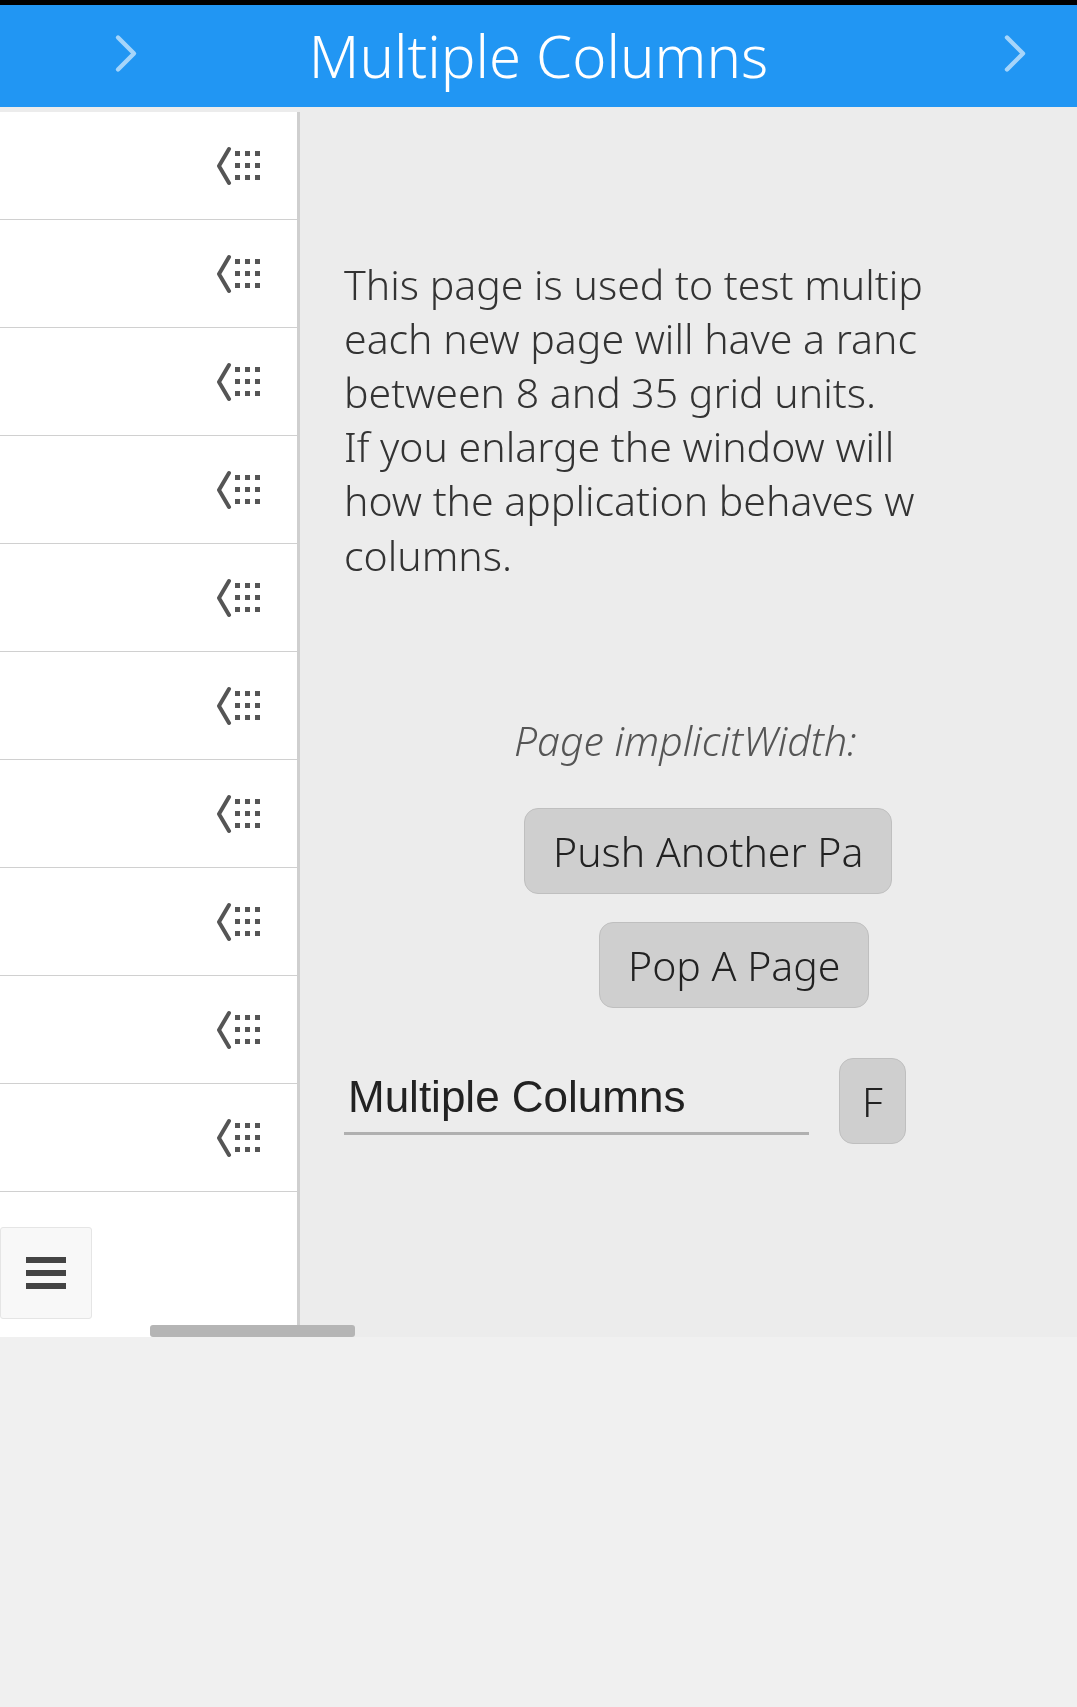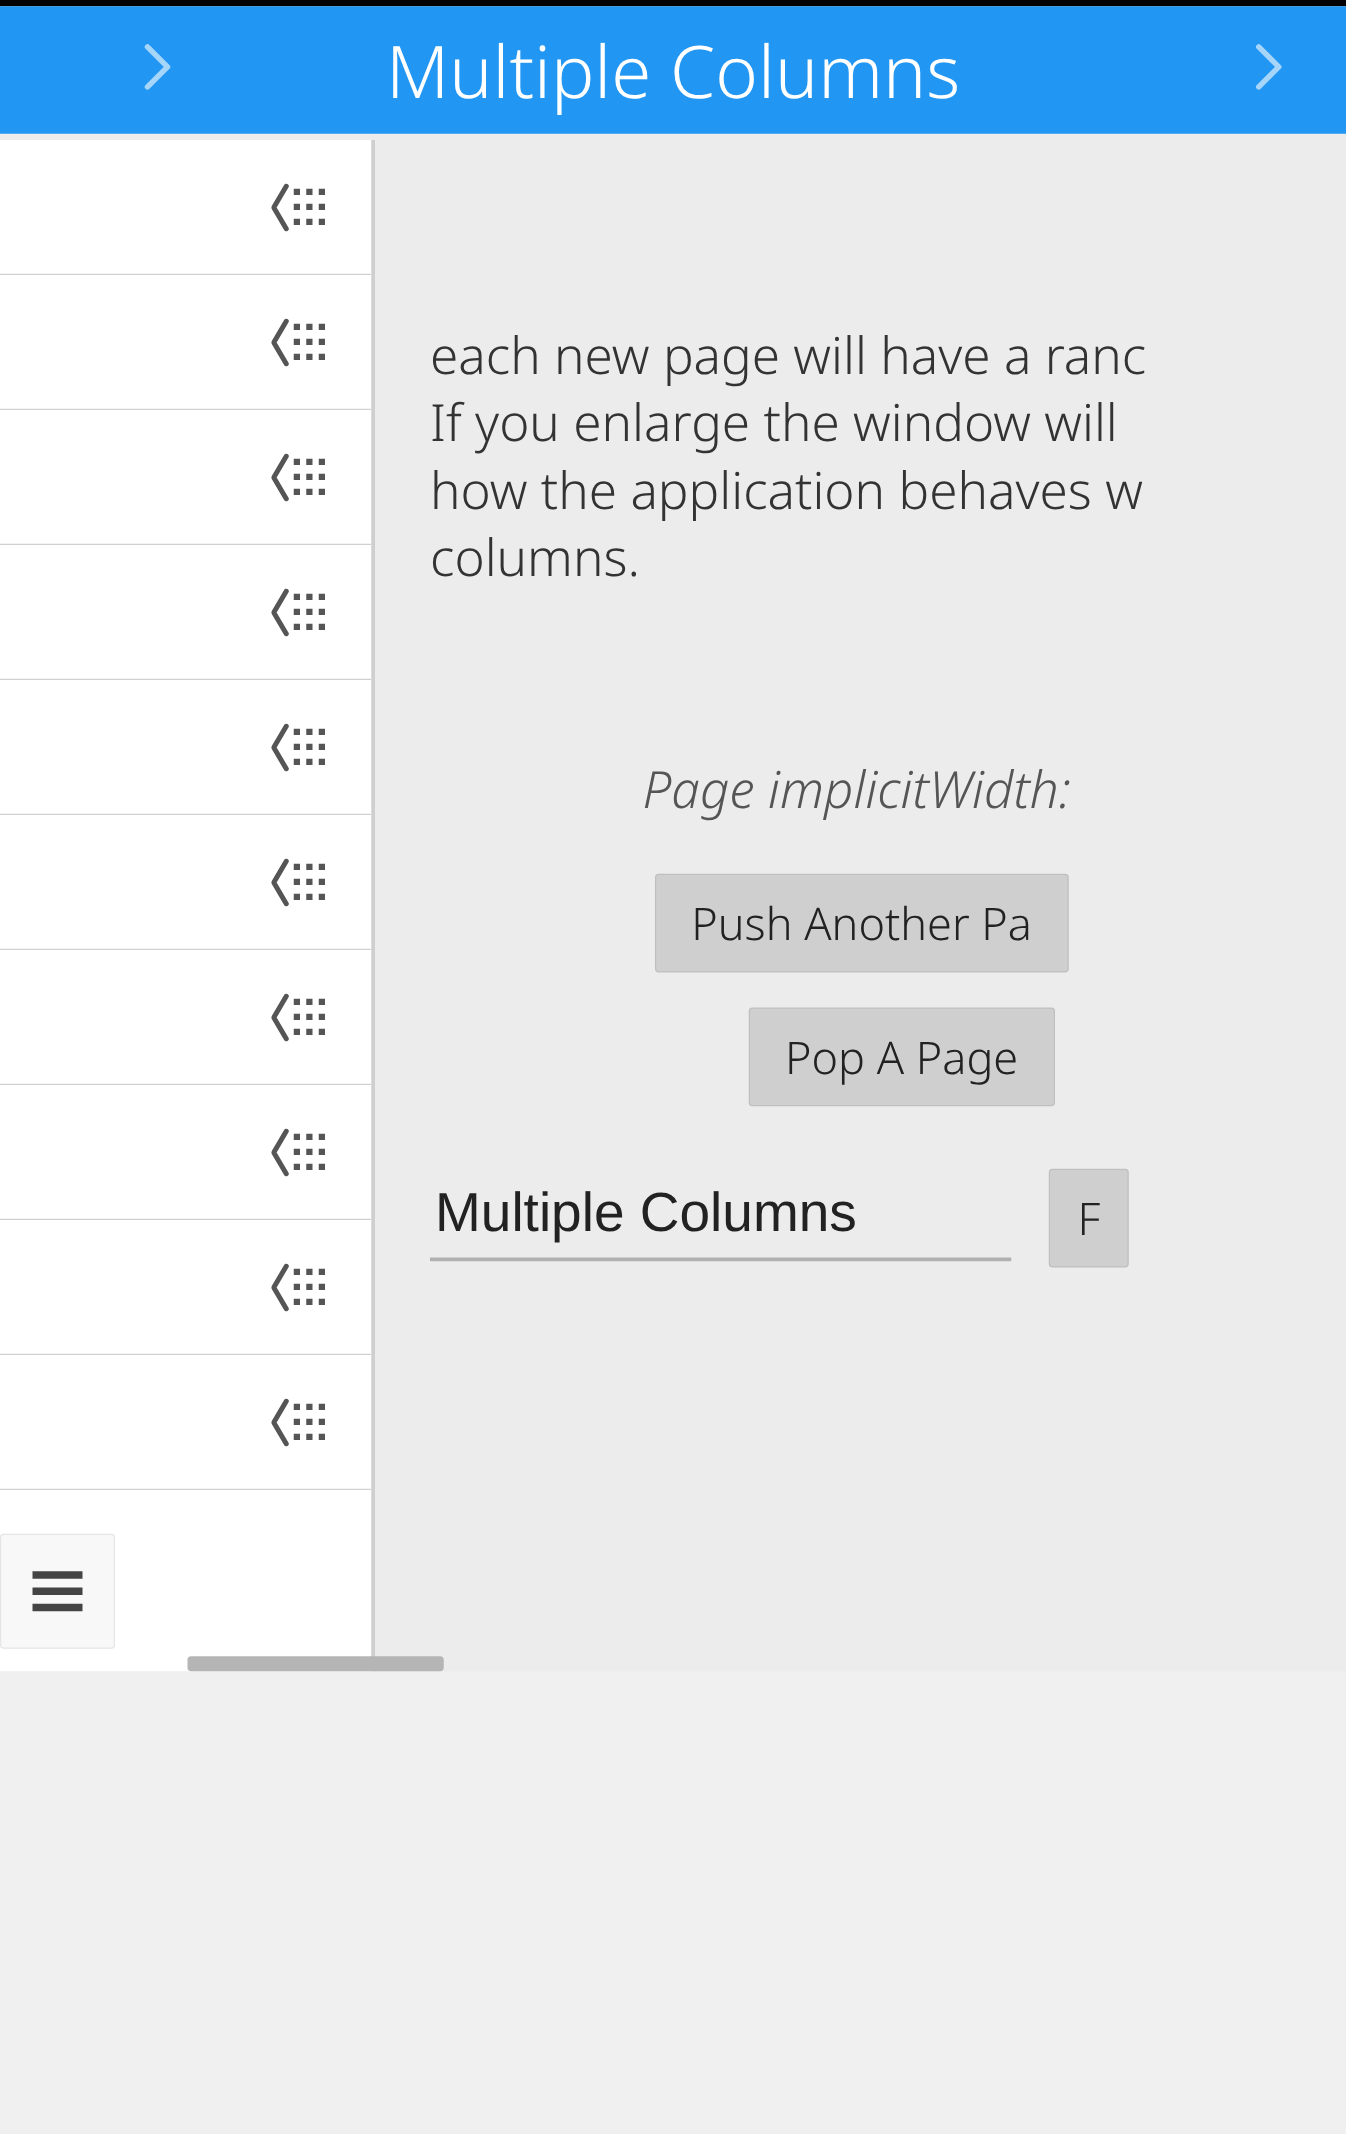--- a/index.html
+++ b/index.html
@@ -101,25 +101,25 @@
     color: #555;
     margin-top: 130px;
     margin-left: 170px;
     white-space: nowrap;
     font-style: italic;
   }
   .btn {
     display: inline-block;
     background: #cfcfcf;
     border: 1px solid #bfbfbf;
-    font-size: 36px;
+    font-size: 41px;
     font-weight: 300;
     color: #222;
     padding: 14px 28px;
-    border-radius: 3px;
+    border-radius: 14px;
     white-space: nowrap;
   }
   .btn-push { margin-top: 40px; margin-left: 180px; }
   .btn-pop { margin-top: 28px; margin-left: 255px; }
   .input-row {
     margin-top: 50px;
     display: flex;
     align-items: center;
     gap: 30px;
   }
@@ -364,21 +364,23 @@
                 <rect x="28" y="30" width="5" height="5"></rect>
                 <rect x="38" y="30" width="5" height="5"></rect>
               </g>
             </svg>
         </span>
       </div>
     </div>
 
     <div class="main">
       <div class="para">
+        <div>This page is used to test multip</div>
         <div>each new page will have a ranc</div>
+        <div>between 8 and 35 grid units.</div>
         <div>If you enlarge the window will</div>
         <div>how the application behaves w</div>
         <div>columns.</div>
       </div>
 
       <div class="implicit-width-label">Page implicitWidth: </div>
 
       <div><span class="btn btn-push">Push Another Pa</span></div>
       <div><span class="btn btn-pop">Pop A Page</span></div>
 

